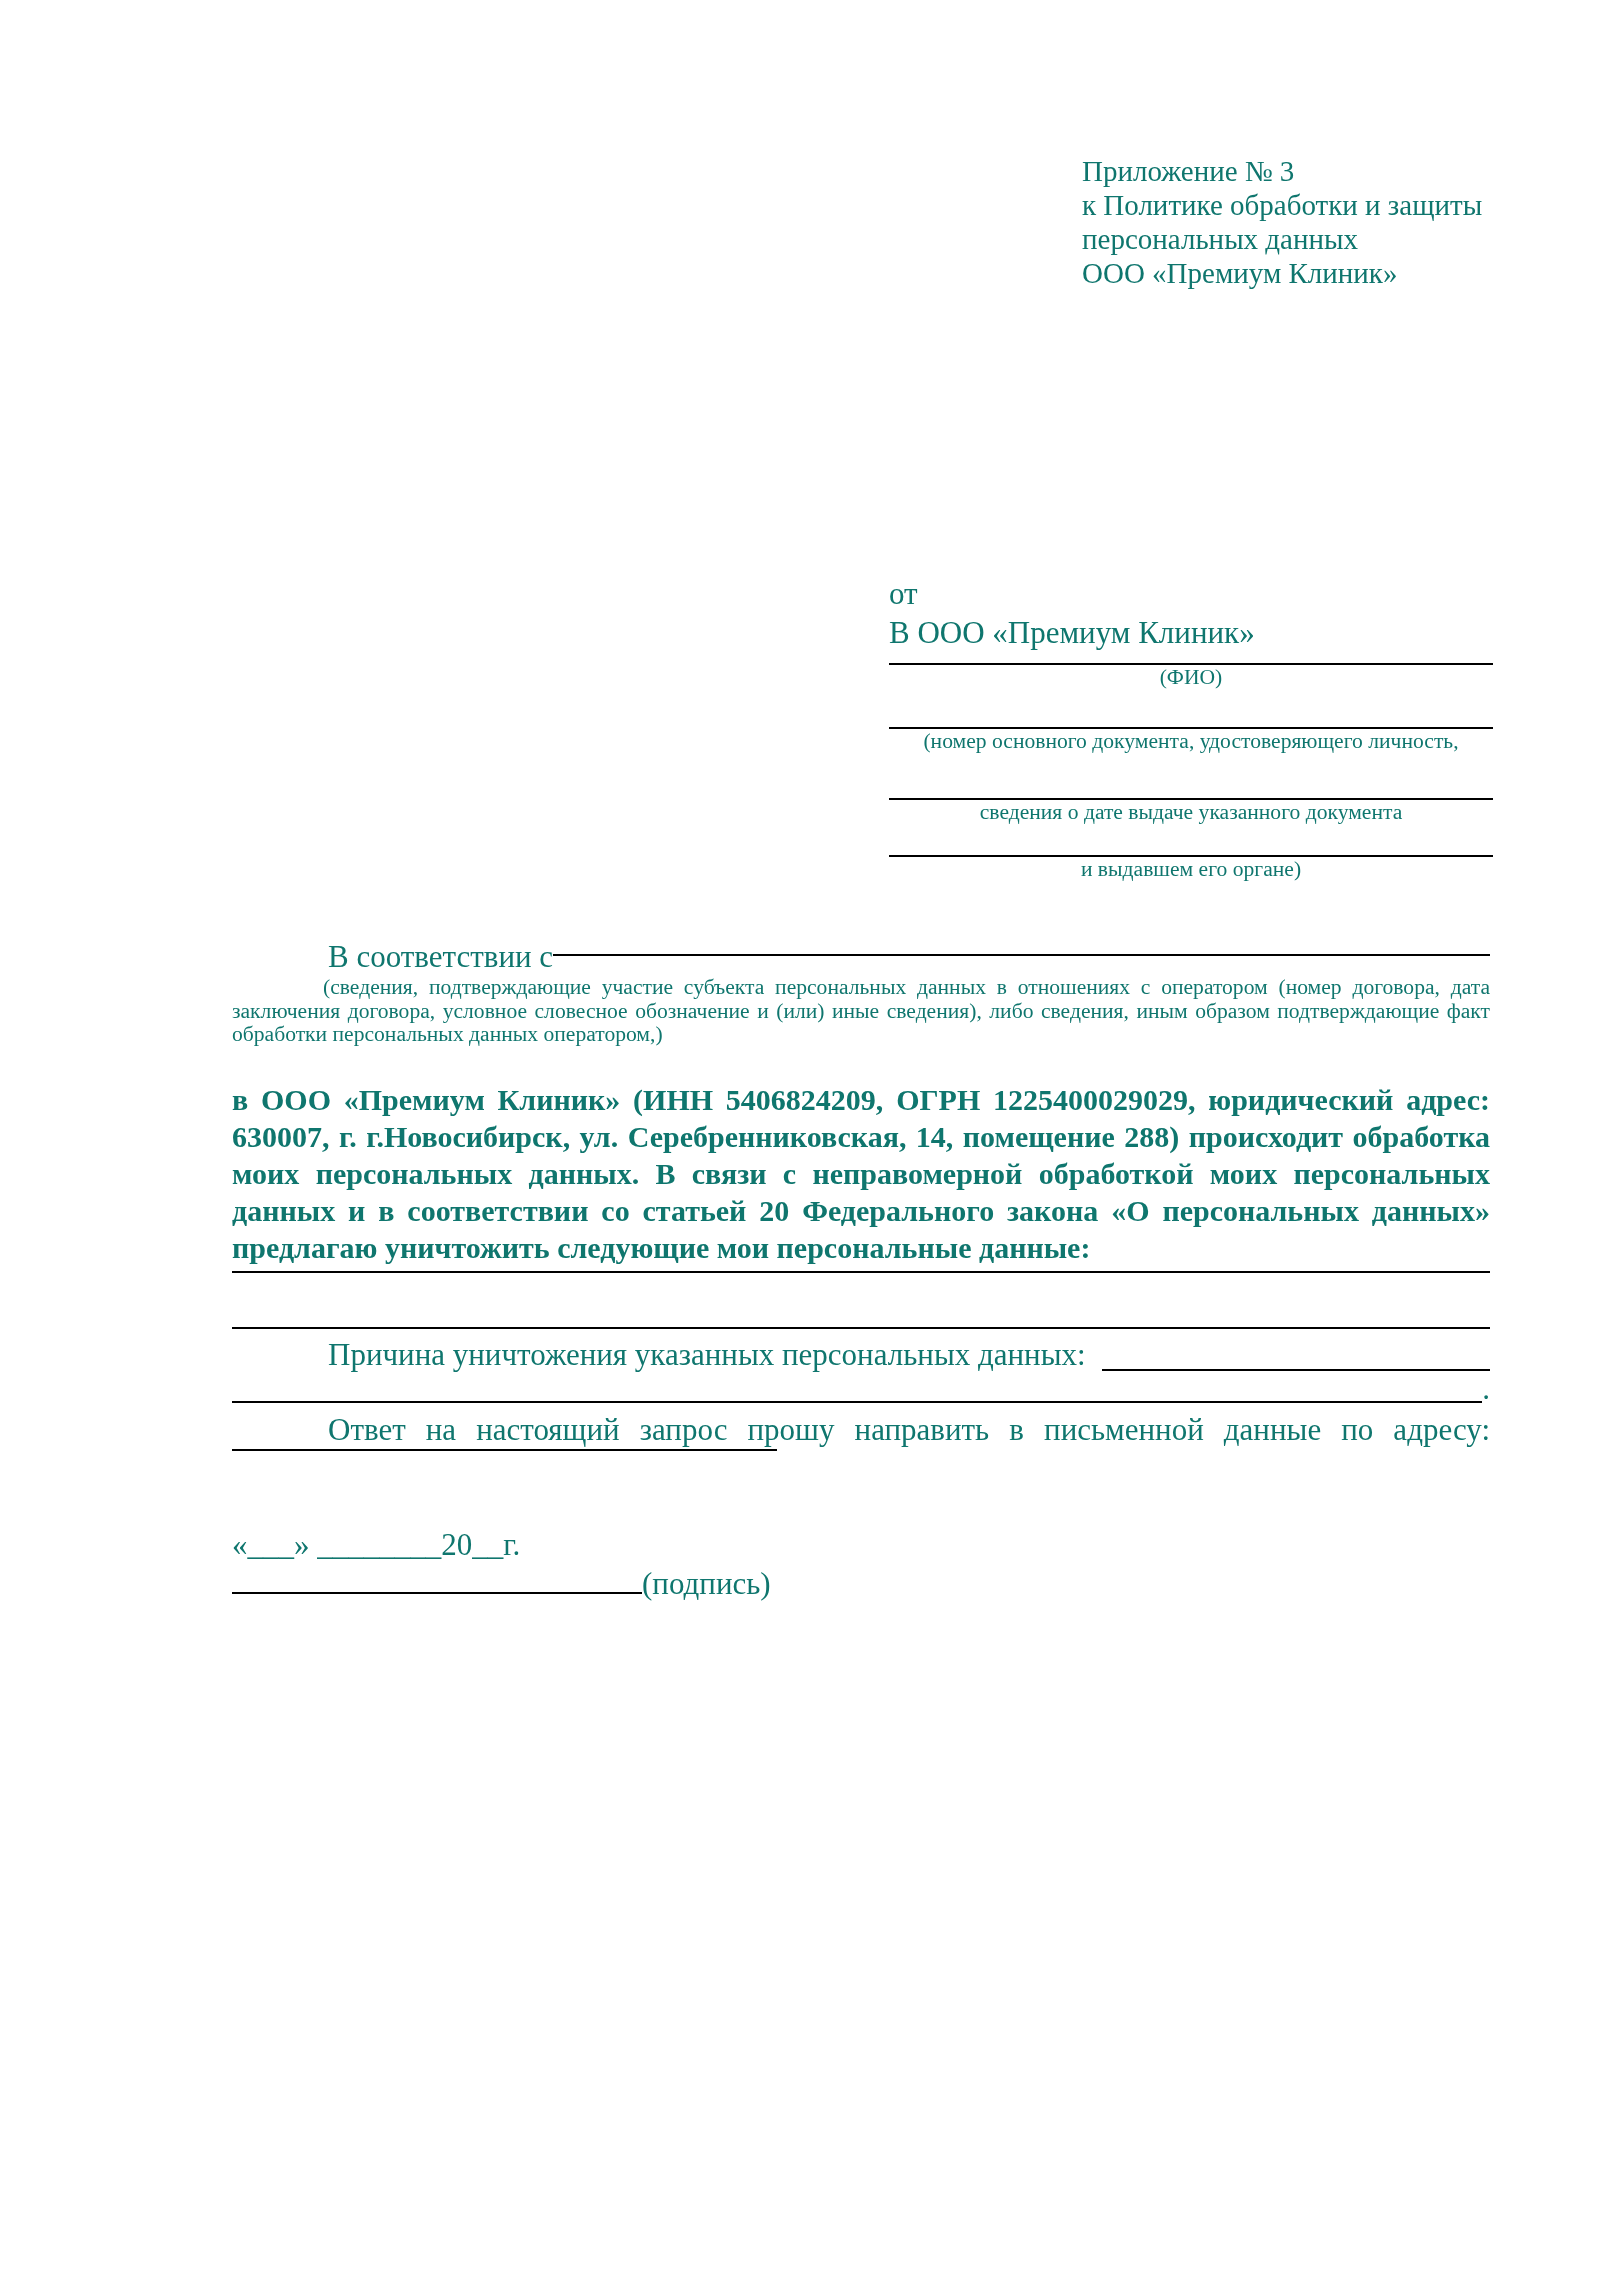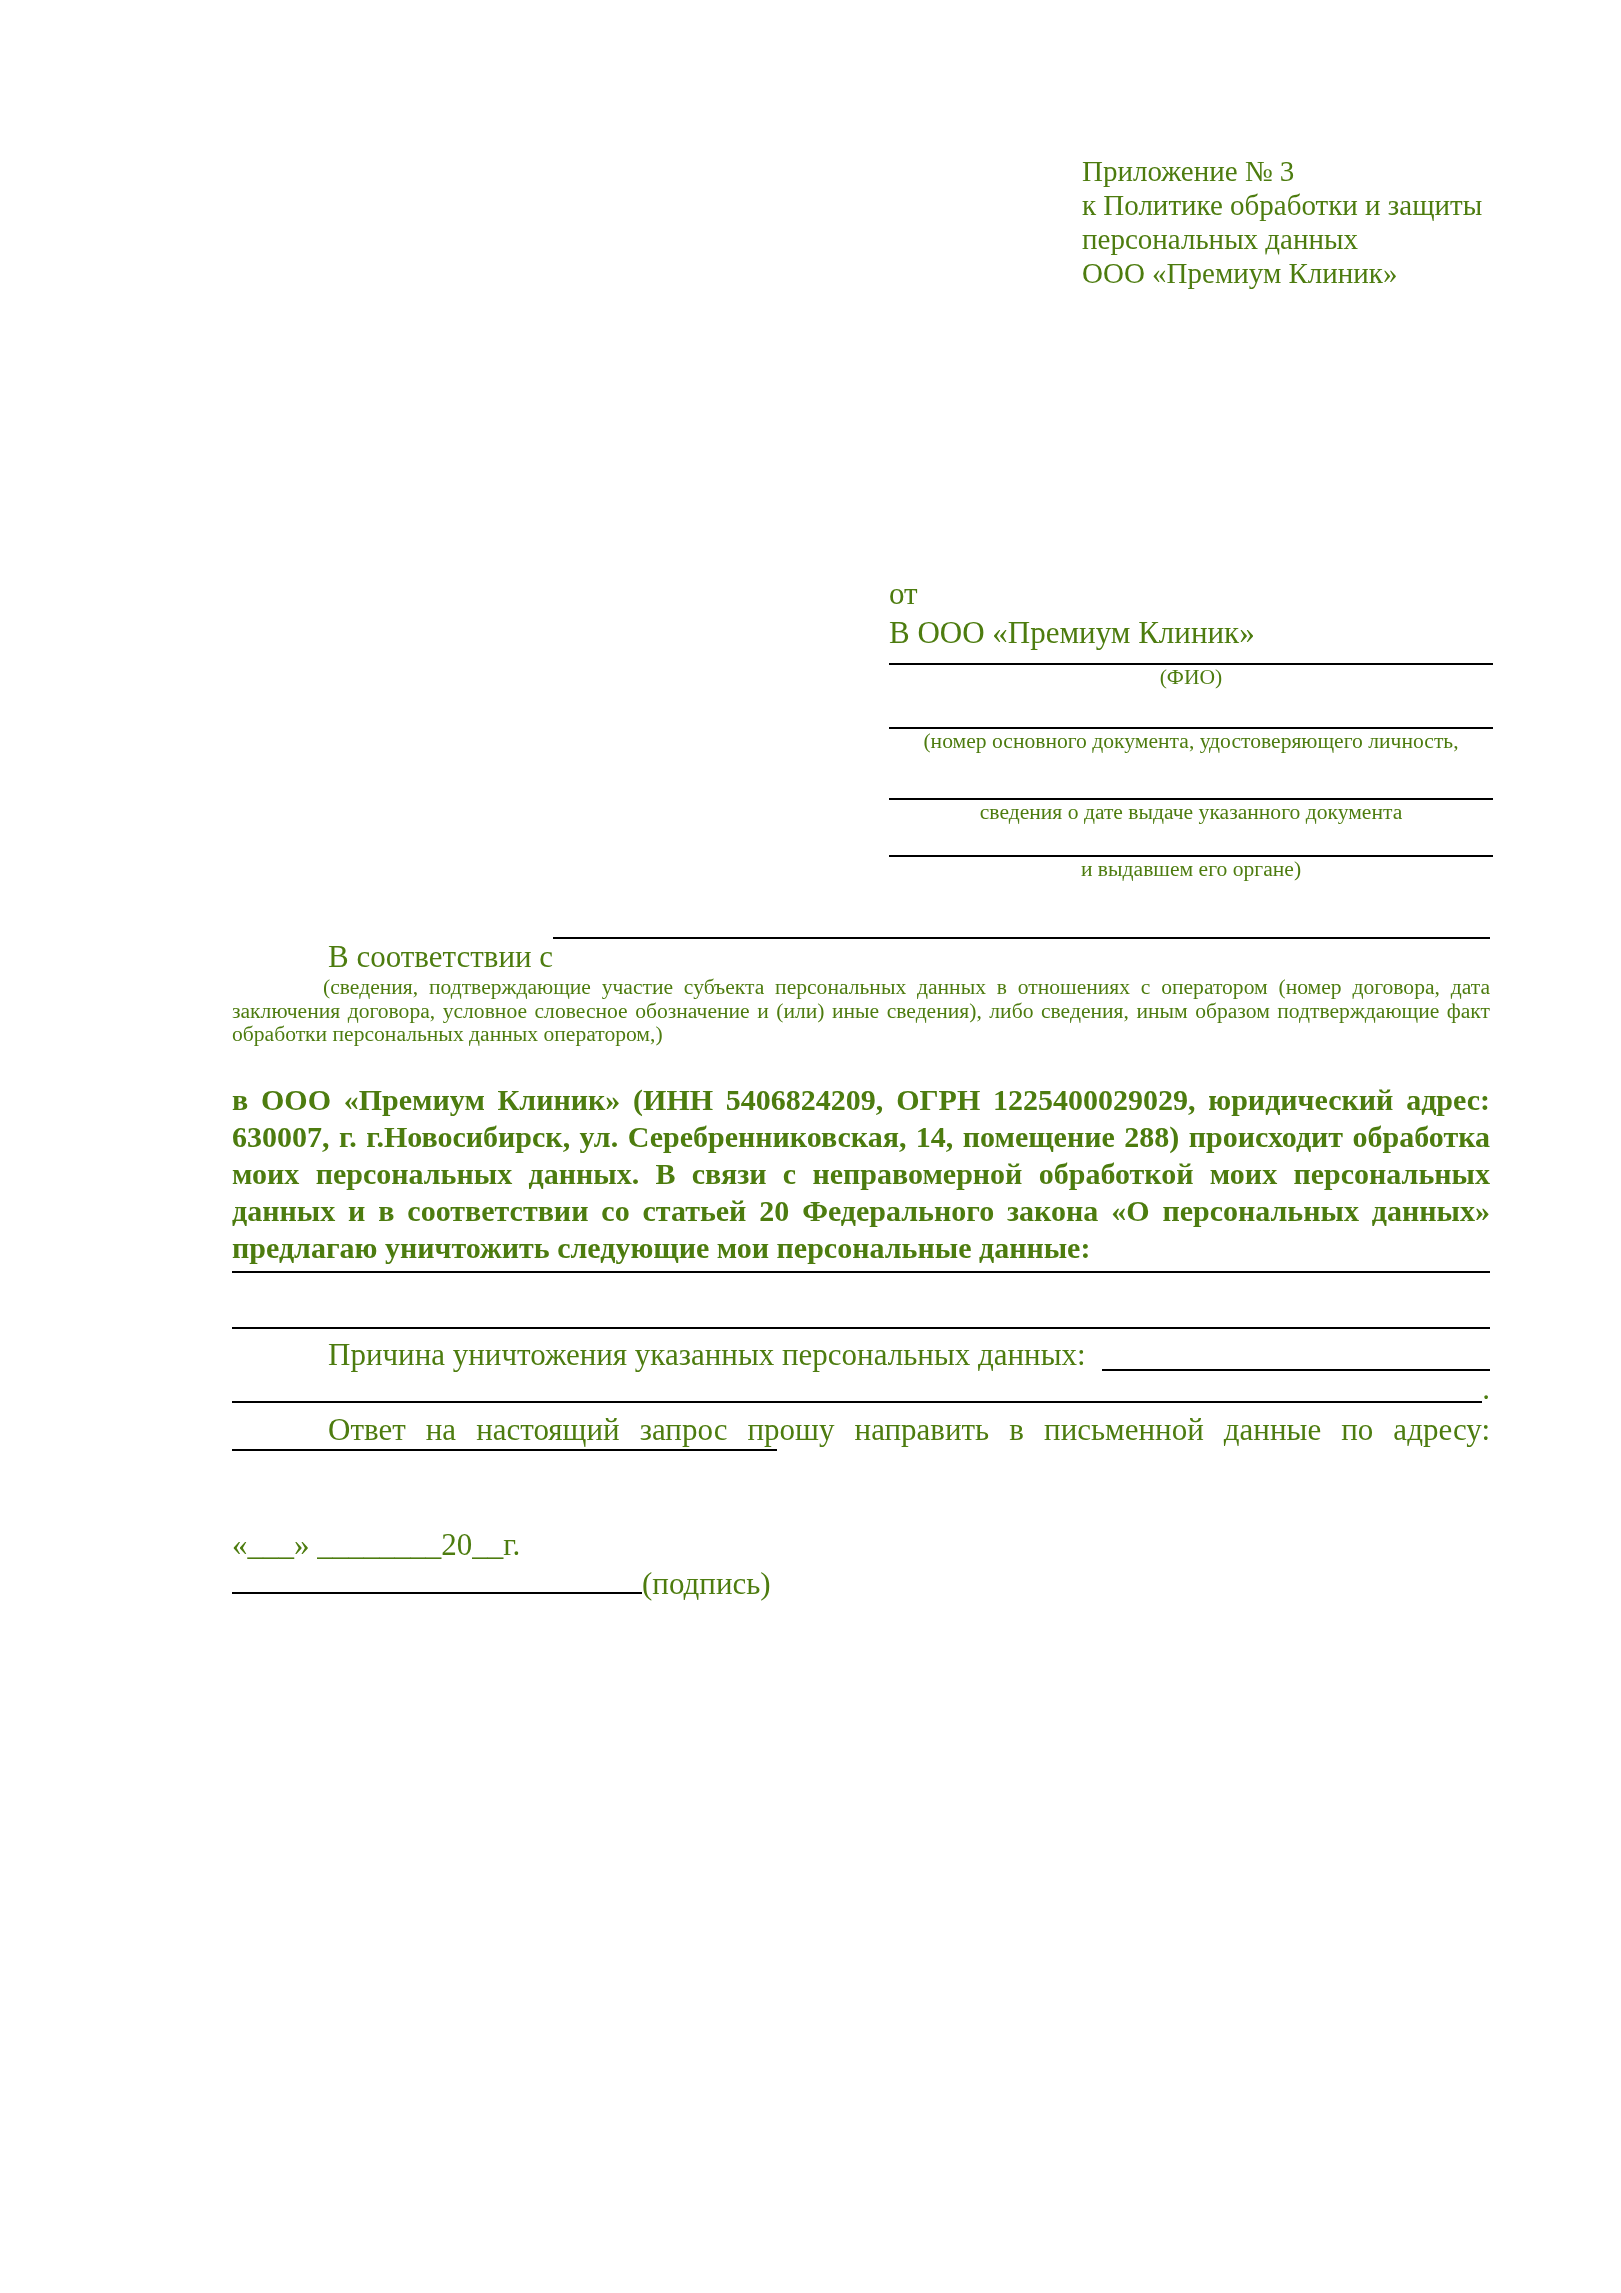--- a/index.html
+++ b/index.html
@@ -5,21 +5,21 @@
   html, body {
     margin: 0;
     padding: 0;
     background: #ffffff;
   }
   .page {
     position: relative;
     width: 1621px;
     height: 2294px;
     background: #ffffff;
-    color: #4d7c0f;
+    color: #0f766e;
     font-family: "Liberation Serif", "DejaVu Serif", serif;
     overflow: hidden;
   }
 
   
   .header-block {
     position: absolute;
     left: 1082px;
     top: 154px;
     font-size: 29px;
@@ -63,21 +63,21 @@
 
   
   .accordance {
     position: absolute;
     left: 232px;
     top: 937px;
     width: 1258px;
     font-size: 31px;
     line-height: 39px;
     display: flex;
-    align-items: flex-start;
+    align-items: center;
   }
   .accordance .lead {
     padding-left: 96px;
     white-space: nowrap;
   }
   .fill {
     flex: 1;
     border-bottom: 2.9px solid #000;
     margin-bottom: 2.9px;
     min-width: 39px;

